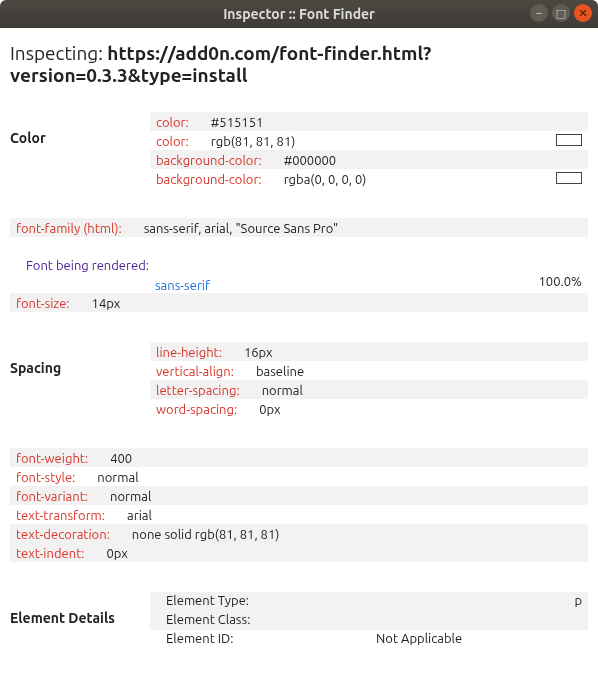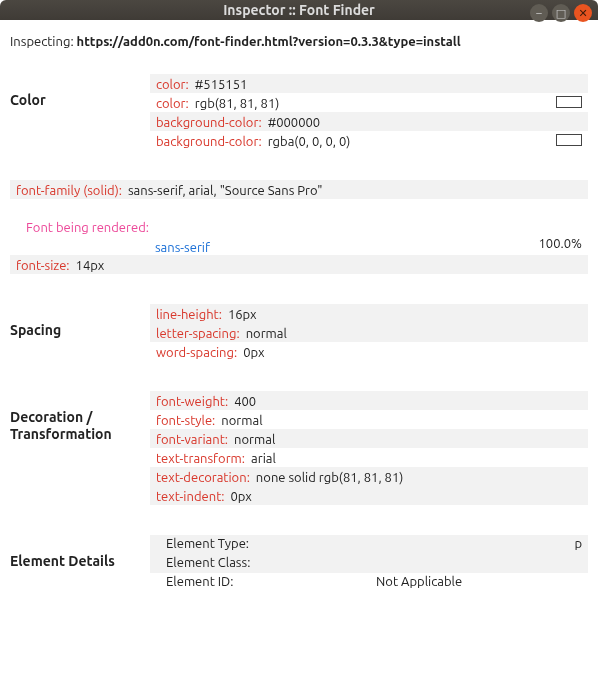--- a/index.html
+++ b/index.html
@@ -6,21 +6,21 @@
   body {
     margin: 0;
     font-family: "Ubuntu", "DejaVu Sans", sans-serif;
     font-size: 13px;
     color: #222;
     background: #fff;
     width: 598px;
   }
   .titlebar {
     background: linear-gradient(#4b4741, #3f3b36);
-    height: 20px;
+    height: 28px;
     display: flex;
     align-items: center;
     position: relative;
     color: #dcdcdc;
     border-top-left-radius: 6px;
     border-top-right-radius: 6px;
   }
   .titlebar-title {
     flex: 1;
     text-align: center;
@@ -45,21 +45,21 @@
     color: #2b2b2b;
   }
   .wc.min { background: #605c54; color:#ccc;}
   .wc.max { background: #605c54; color:#ccc;}
   .wc.close { background: #e95420; color:#3a1a0a;}
   .content {
     padding: 14px 10px 40px 10px;
     background: #fff;
   }
   .inspecting {
-    font-size: 13px;
+    font-size: 19px;
     margin-bottom: 26px;
   }
   .inspecting b { font-weight: bold; }
   .section {
     display: flex;
     margin-bottom: 30px;
   }
   .section-label {
     width: 140px;
     font-weight: bold;
@@ -71,23 +71,23 @@
   .row {
     display: flex;
     align-items: center;
     padding: 1px 6px;
     min-height: 19px;
     font-size: 13px;
   }
   .row.alt { background: #f2f2f2; }
   .prop { color: #d8362a; }
   .prop::after { content: ":"; }
-  .val { color: #222; margin-left: 6px; }
+  .val { color: #222; margin-left: 22px; }
   .val-link { color: #1a6fd6; margin-left: 6px; margin-top: 40px; }
-  .indent { padding-left: 10px; color:#ec4899; }
+  .indent { padding-left: 10px; color:#4c1d95; }
   .swatch-wrap { margin-left: auto; }
   .swatch {
     width: 26px;
     height: 12px;
     border: 1px solid #444;
     display: inline-block;
   }
   .pct { margin-left: auto; color:#222;margin-top:32px; }
   .details-row {
     display: flex;
@@ -137,21 +137,21 @@
         <span class="prop">background-color</span>
         <span class="val">rgba(0, 0, 0, 0)</span>
         <span class="swatch-wrap"><span class="swatch" style="background:#ffffff"></span></span>
       </div>
     </div>
   </div>
 
   <div class="section">
     <div class="section-body">
       <div class="row alt">
-        <span class="prop">font-family (solid)</span>
+        <span class="prop">font-family (html)</span>
         <span class="val">sans-serif, arial, "Source Sans Pro"</span>
       </div>
       <div class="row">
         <span class="indent">Font being rendered:</span>
         <span class="val-link">sans-serif</span>
         <span class="pct">100.0%</span>
       </div>
       <div class="row alt">
         <span class="prop">font-size</span>
         <span class="val">14px</span>
@@ -159,33 +159,36 @@
     </div>
   </div>
 
   <div class="section">
     <div class="section-label">Spacing</div>
     <div class="section-body">
       <div class="row alt">
         <span class="prop">line-height</span>
         <span class="val">16px</span>
       </div>
+      <div class="row">
+        <span class="prop">vertical-align</span>
+        <span class="val">baseline</span>
+      </div>
       <div class="row alt">
         <span class="prop">letter-spacing</span>
         <span class="val">normal</span>
       </div>
       <div class="row">
         <span class="prop">word-spacing</span>
         <span class="val">0px</span>
       </div>
     </div>
   </div>
 
   <div class="section">
-    <div class="section-label">Decoration / Transformation</div>
     <div class="section-body">
       <div class="row alt">
         <span class="prop">font-weight</span>
         <span class="val">400</span>
       </div>
       <div class="row">
         <span class="prop">font-style</span>
         <span class="val">normal</span>
       </div>
       <div class="row alt">

